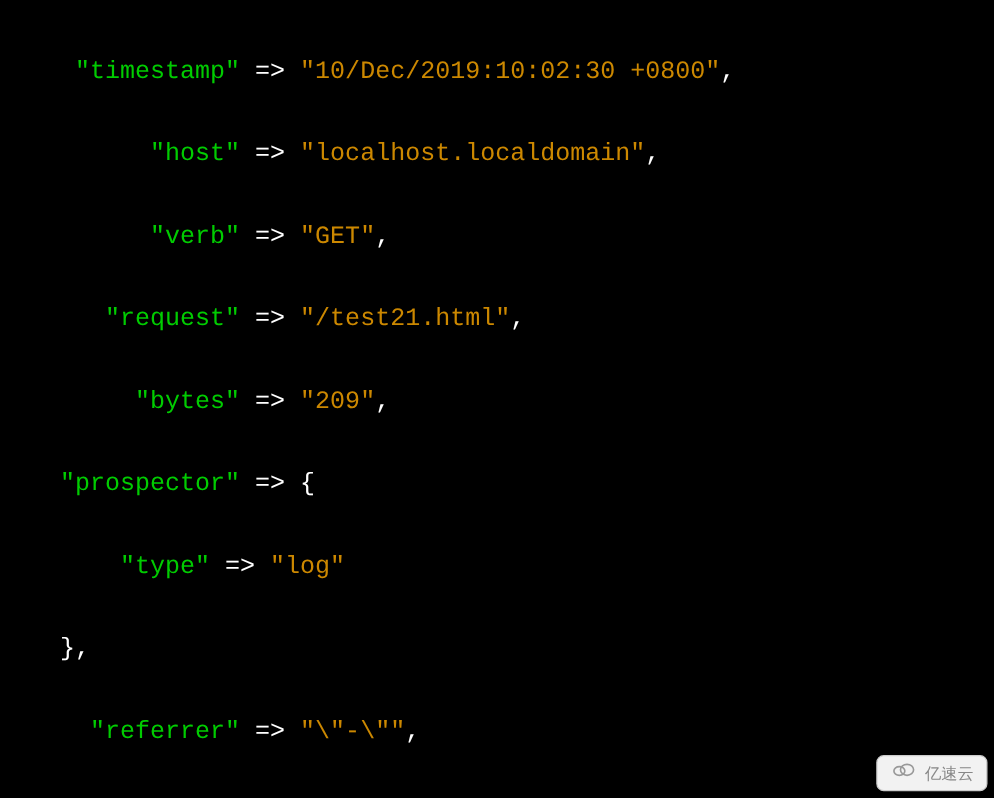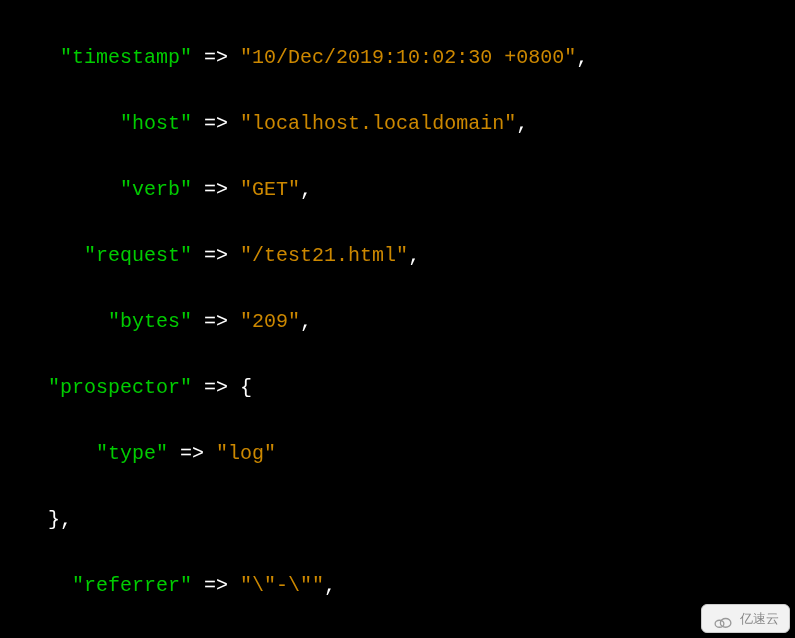--- a/index.html
+++ b/index.html
@@ -43,21 +43,21 @@
       right: 5px;
       bottom: 5px;
       background: rgba(255,255,255,0.95);
       color: #888;
       border: 1px solid #ccc;
       border-radius: 6px;
       padding: 3px 10px;
       font-family: Arial, sans-serif;
       font-size: 13px;
       display: flex;
-      align-items: flex-end;
+      align-items: flex-start;
       gap: 6px;
     }
     .watermark-icon {
       display: inline-flex;
       align-items: center;
     }
     .watermark-icon svg {
       width: 22px;
       height: 14px;
     }

